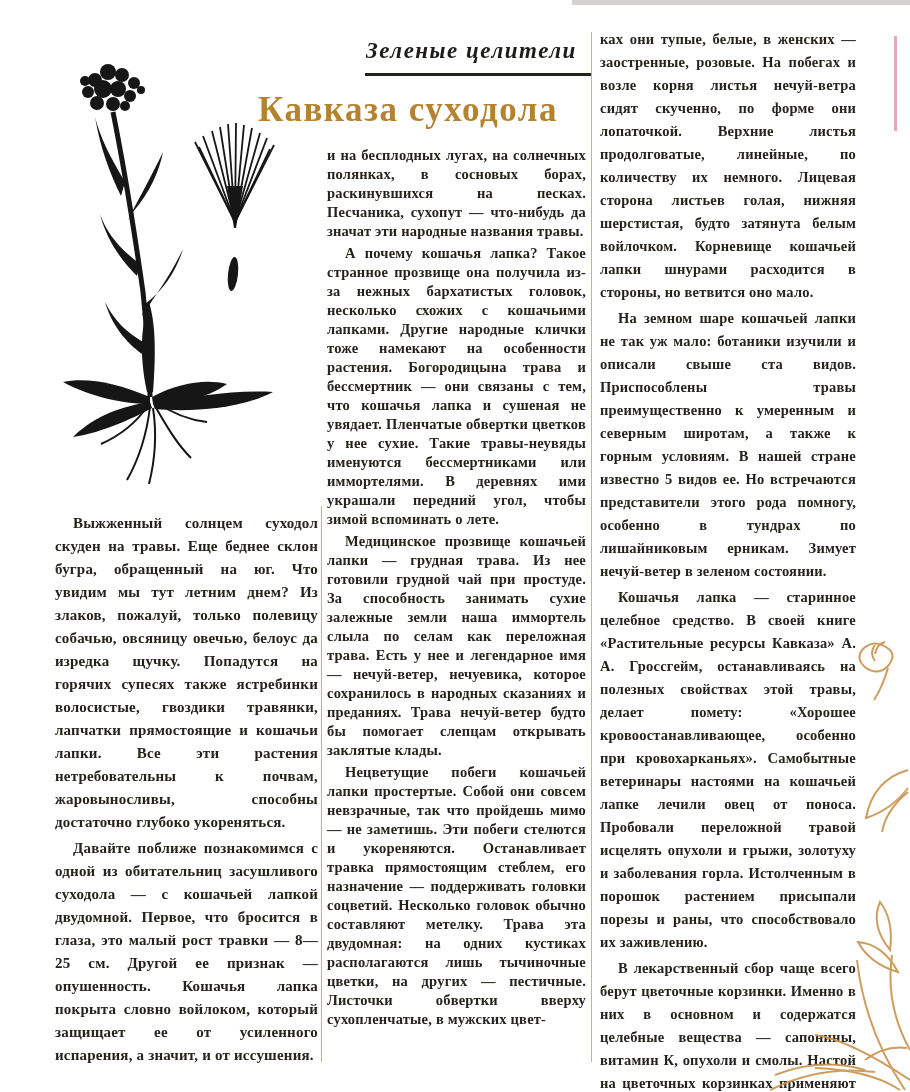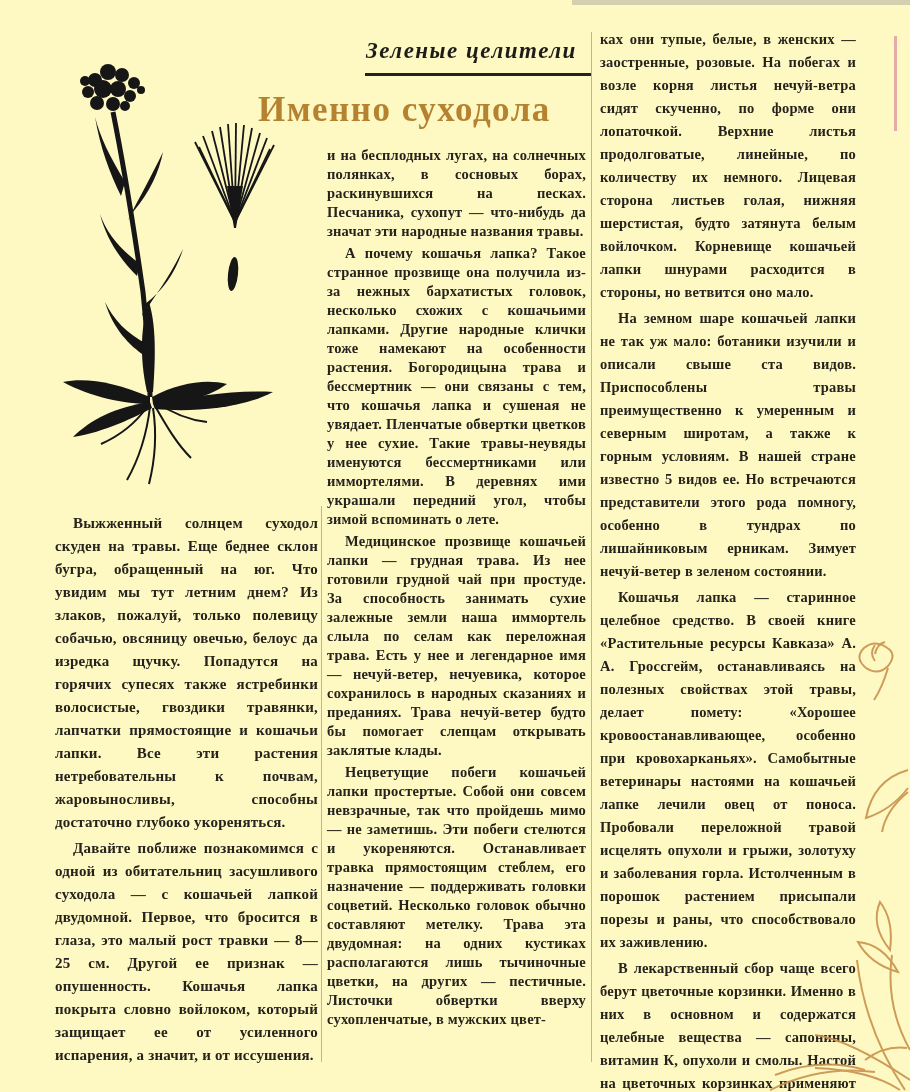--- a/index.html
+++ b/index.html
@@ -1,18 +1,18 @@
 <!DOCTYPE html>
 <html><head>
 <meta charset="utf-8">
 <style>
   html,body{margin:0;padding:0;background:#e8e4d9;}
   .page{
     position:relative;width:910px;height:1092px;margin:0 auto;
-    background:#fef9c3;overflow:hidden;
+    background:#ffffff;overflow:hidden;
     font-family:"Liberation Serif","DejaVu Serif",serif;color:#26231d;
   }
   .top-edge{position:absolute;top:0;right:0;width:338px;height:5px;background:#aaa59b;opacity:.5;}
   .pink-edge{position:absolute;right:13px;top:36px;width:3px;height:95px;background:#e49ba4;opacity:.85;}
 
   .rubric{position:absolute;left:366px;top:38px;font-size:23px;font-weight:bold;
           font-style:italic;letter-spacing:1.5px;color:#1d1c18;white-space:nowrap;}
   .rubric-line{position:absolute;left:365px;top:73px;width:226px;height:3px;background:#23221e;}
   .title{position:absolute;left:258px;top:90px;font-size:35px;font-weight:bold;
          color:#b5822f;letter-spacing:1.5px;white-space:nowrap;}
@@ -101,21 +101,21 @@
           <path d="M180,170 L215,97"></path>
         </g>
         <path d="M172,134 L188,134 L181,176 L179,176 Z"></path>
         <ellipse cx="178" cy="222" rx="5" ry="17" transform="rotate(6 178 222)"></ellipse>
       </g>
     </g>
   </svg>
 
   <div class="rubric">Зеленые целители</div>
   <div class="rubric-line"></div>
-  <h1 class="title" style="margin:0;">Именно суходола</h1>
+  <h1 class="title" style="margin:0;">Кавказа суходола</h1>
 
   <div class="rule rule-1"></div>
   <div class="rule rule-2"></div>
 
   <div class="col col1">
     <p class="ind">Выжженный солнцем суходол скуден на травы. Еще беднее склон бугра, обращенный на юг. Что увидим мы тут летним днем? Из злаков, пожалуй, только полевицу собачью, овсяницу овечью, белоус да изредка щучку. Попадутся на горячих супесях также ястребинки волосистые, гвоздики травянки, лапчатки прямостоящие и кошачьи лапки. Все эти растения нетребовательны к почвам, жаровыносливы, способны достаточно глубоко укореняться.</p>
     <p class="ind">Давайте поближе познакомимся с одной из обитательниц засушливого суходола — с кошачьей лапкой двудомной. Первое, что бросится в глаза, это малый рост травки — 8—25 см. Другой ее признак — опушенность. Кошачья лапка покрыта словно войлоком, который защищает ее от усиленного испарения, а значит, и от иссушения.</p>
   </div>
 
   <div class="col col2">

